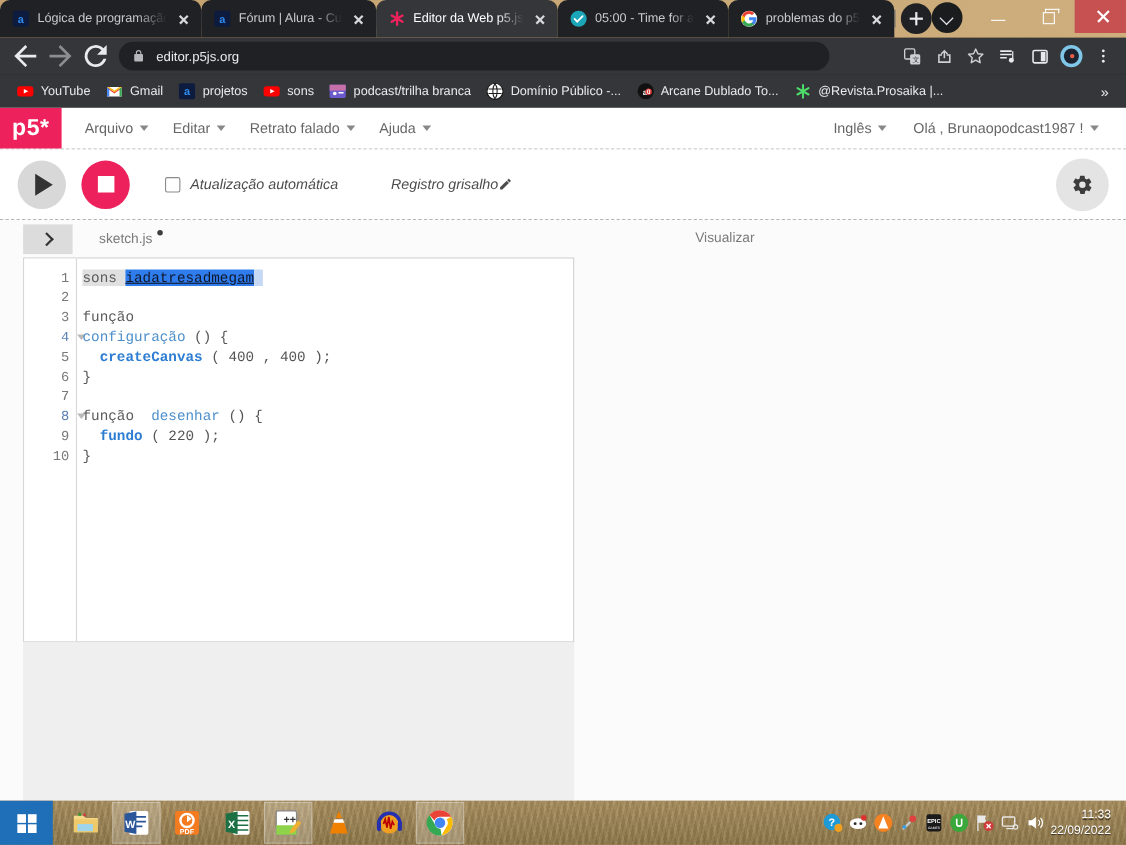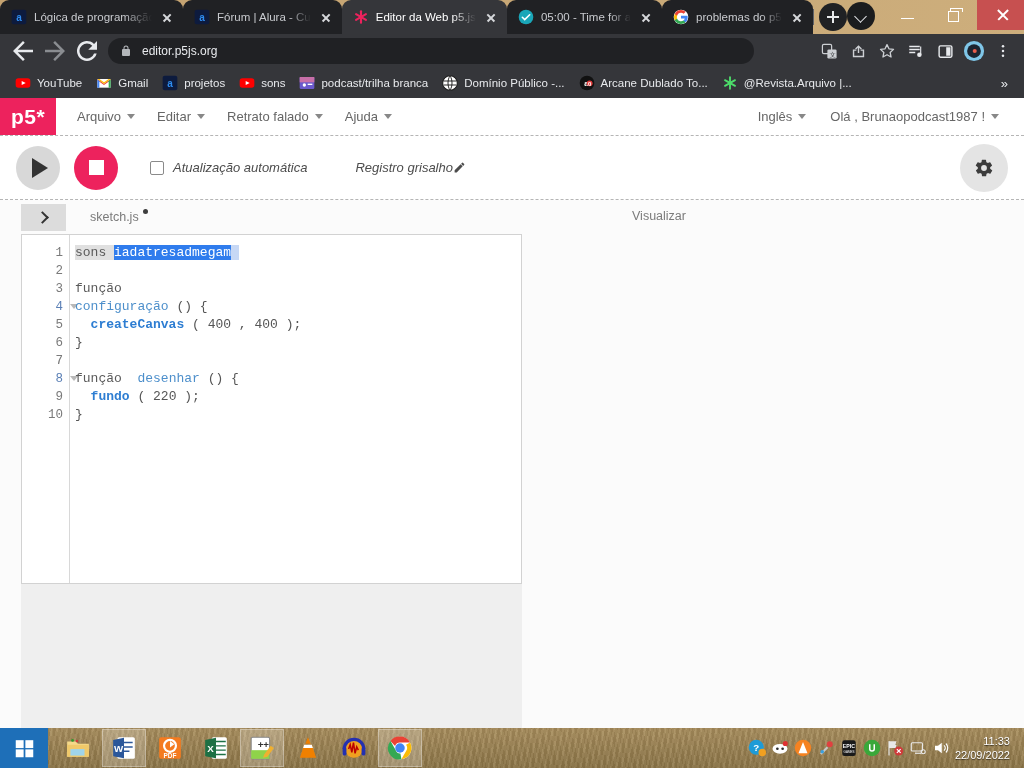--- a/index.html
+++ b/index.html
@@ -165,21 +165,21 @@
     width:0;height:0;border-left:4px solid transparent;border-right:4px solid transparent;
     border-top:5px solid #b9b9b9;
   }
   .code { flex:1 1 auto; padding:9px 0 0 5px; position:relative; }
   .cline { height:18px; line-height:18px; font-size:13px; white-space:pre; color:#333; }
   .kw   { color:#5a5a5a; }
   .fn   { color:#2d7dd2; font-weight:bold; }
   .name { color:#4d8fcb; }
   .num  { color:#555; }
   .punct{ color:#555; }
-  .sel  { background:#2f7ced; color:#ffffff; }
+  .sel  { background:#2f7ced; color:#0f172a;text-decoration:underline; }
   .hl   { background:#e0e0e0; }
   .selpad { background:#c7d8f5; }
 
   .consolebar {
     margin:10px 0 0 21px; width:501px; height:28px; background:#d8d8d8;
     display:flex; align-items:center; padding:0 11px; font-size:12.5px; color:#5c5c5c;
   }
   .consolebody { margin-left:21px; width:501px; flex:1 1 auto; background:#efefef; }
   .chev-down { width:10px;height:10px;border-right:2.2px solid #555;border-bottom:2.2px solid #555;transform:rotate(45deg); margin-left:9px; margin-top:-4px; }
 
@@ -410,21 +410,21 @@
           <span class="bm-label">Arcane Dublado To...</span>
         </div>
         <div class="bm">
           <svg viewBox="0 0 24 24" class="favicon">
             <g fill="#4ddc6a">
               <rect x="10.6" y="2" width="2.8" height="20" rx="1.3"></rect>
               <rect x="10.6" y="2" width="2.8" height="20" rx="1.3" transform="rotate(60 12 12)"></rect>
               <rect x="10.6" y="2" width="2.8" height="20" rx="1.3" transform="rotate(120 12 12)"></rect>
             </g>
           </svg>
-          <span class="bm-label">@Revista.Arquivo |...</span>
+          <span class="bm-label">@Revista.Prosaika |...</span>
         </div>
       </div>
     <div class="bm-overflow">»</div>
   </div>
 
   <div id="page">
 
     <div class="p5nav">
       <div class="p5logo">p5*</div>
       <div class="p5menu" id="p5menu-host">

